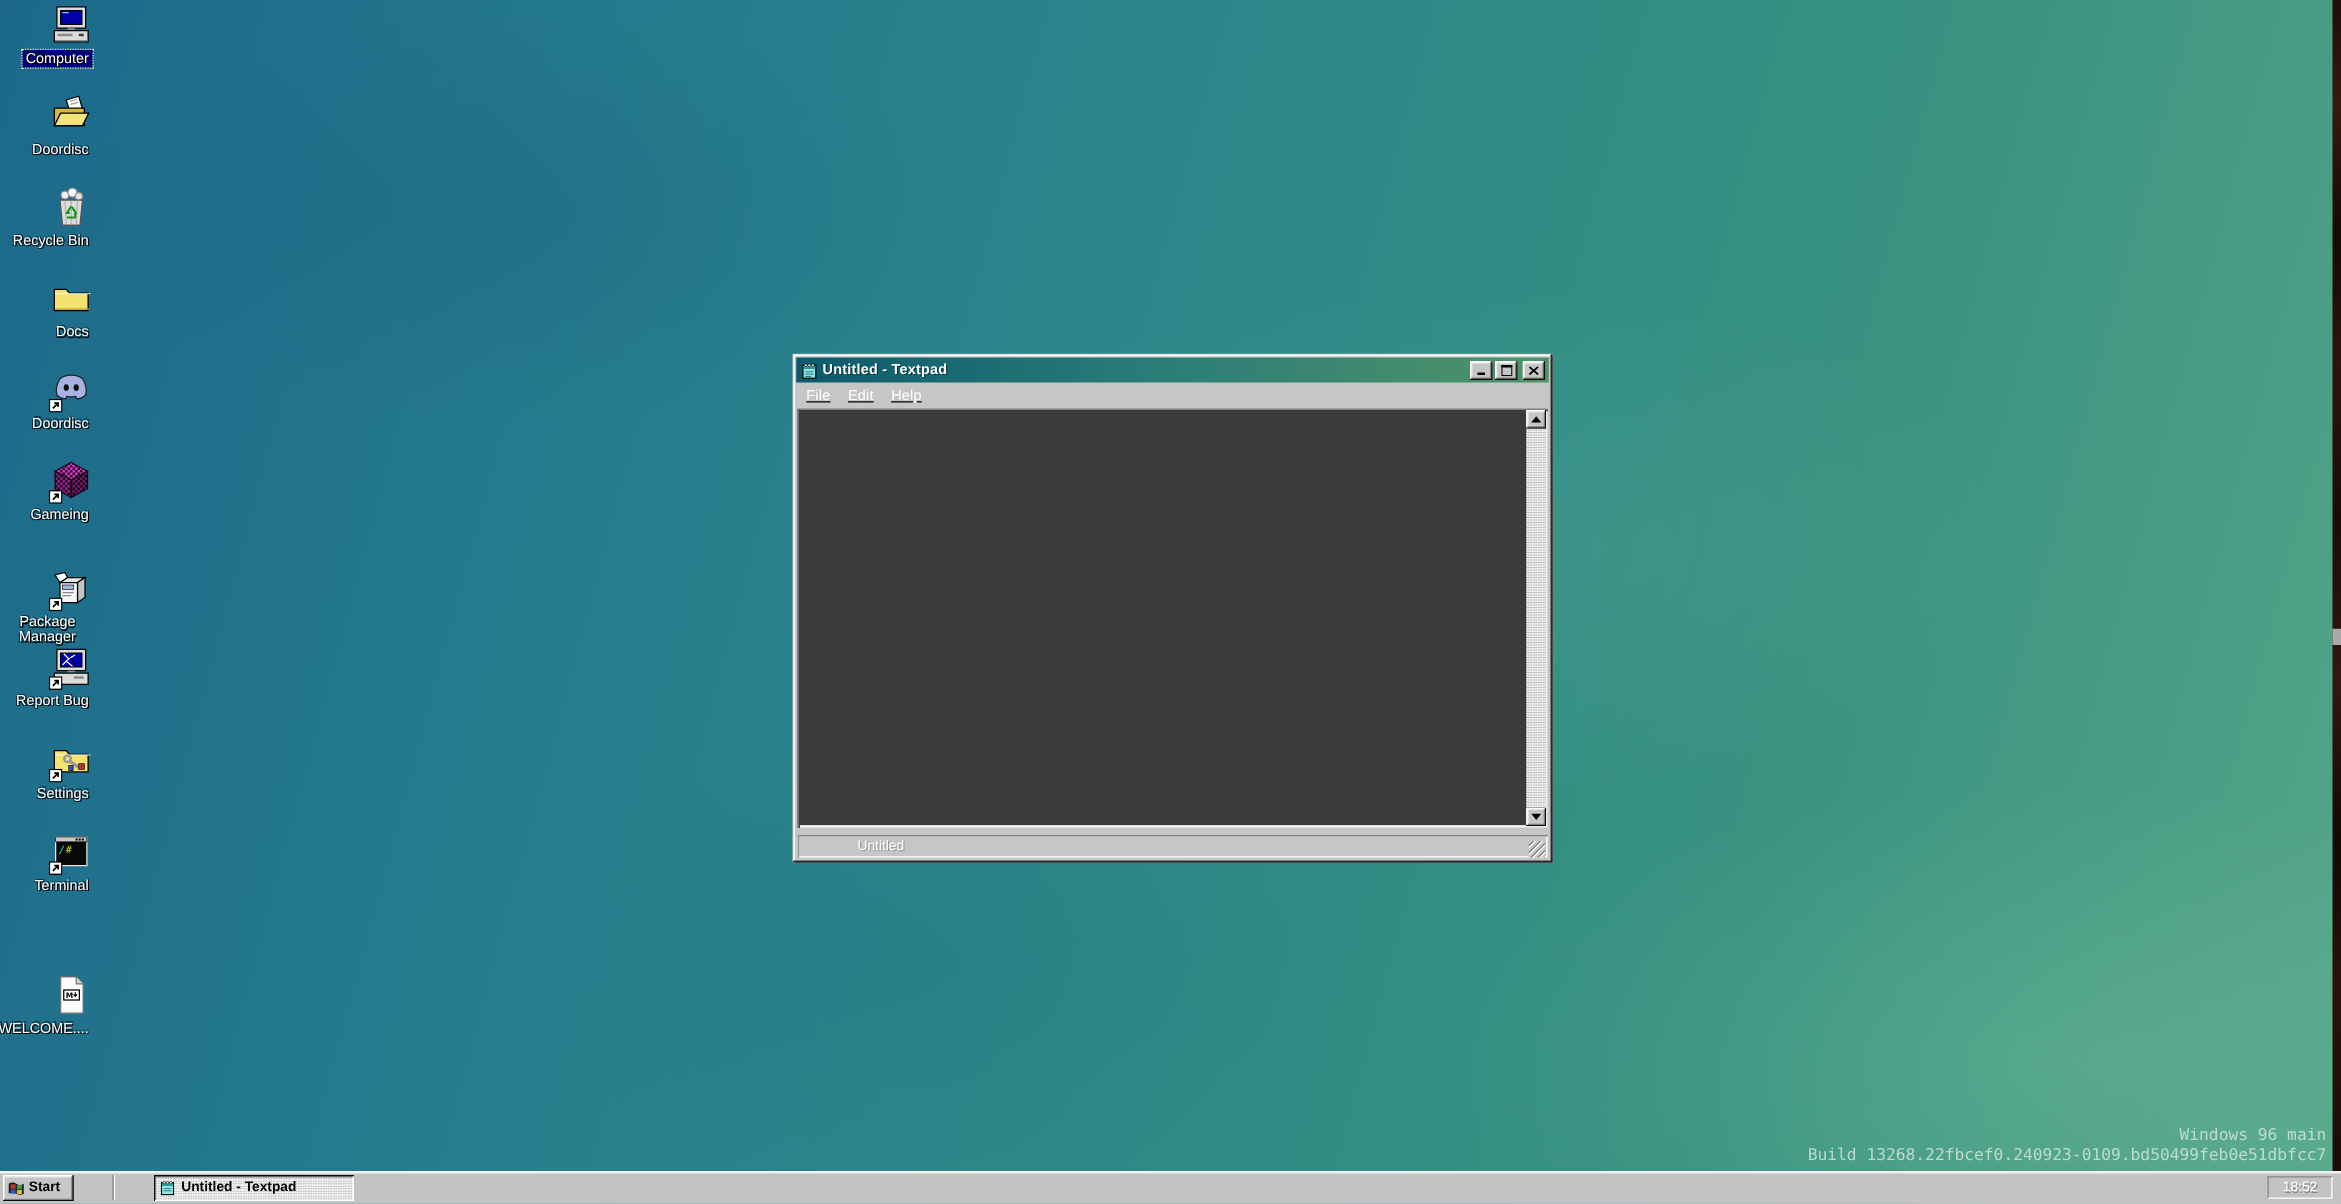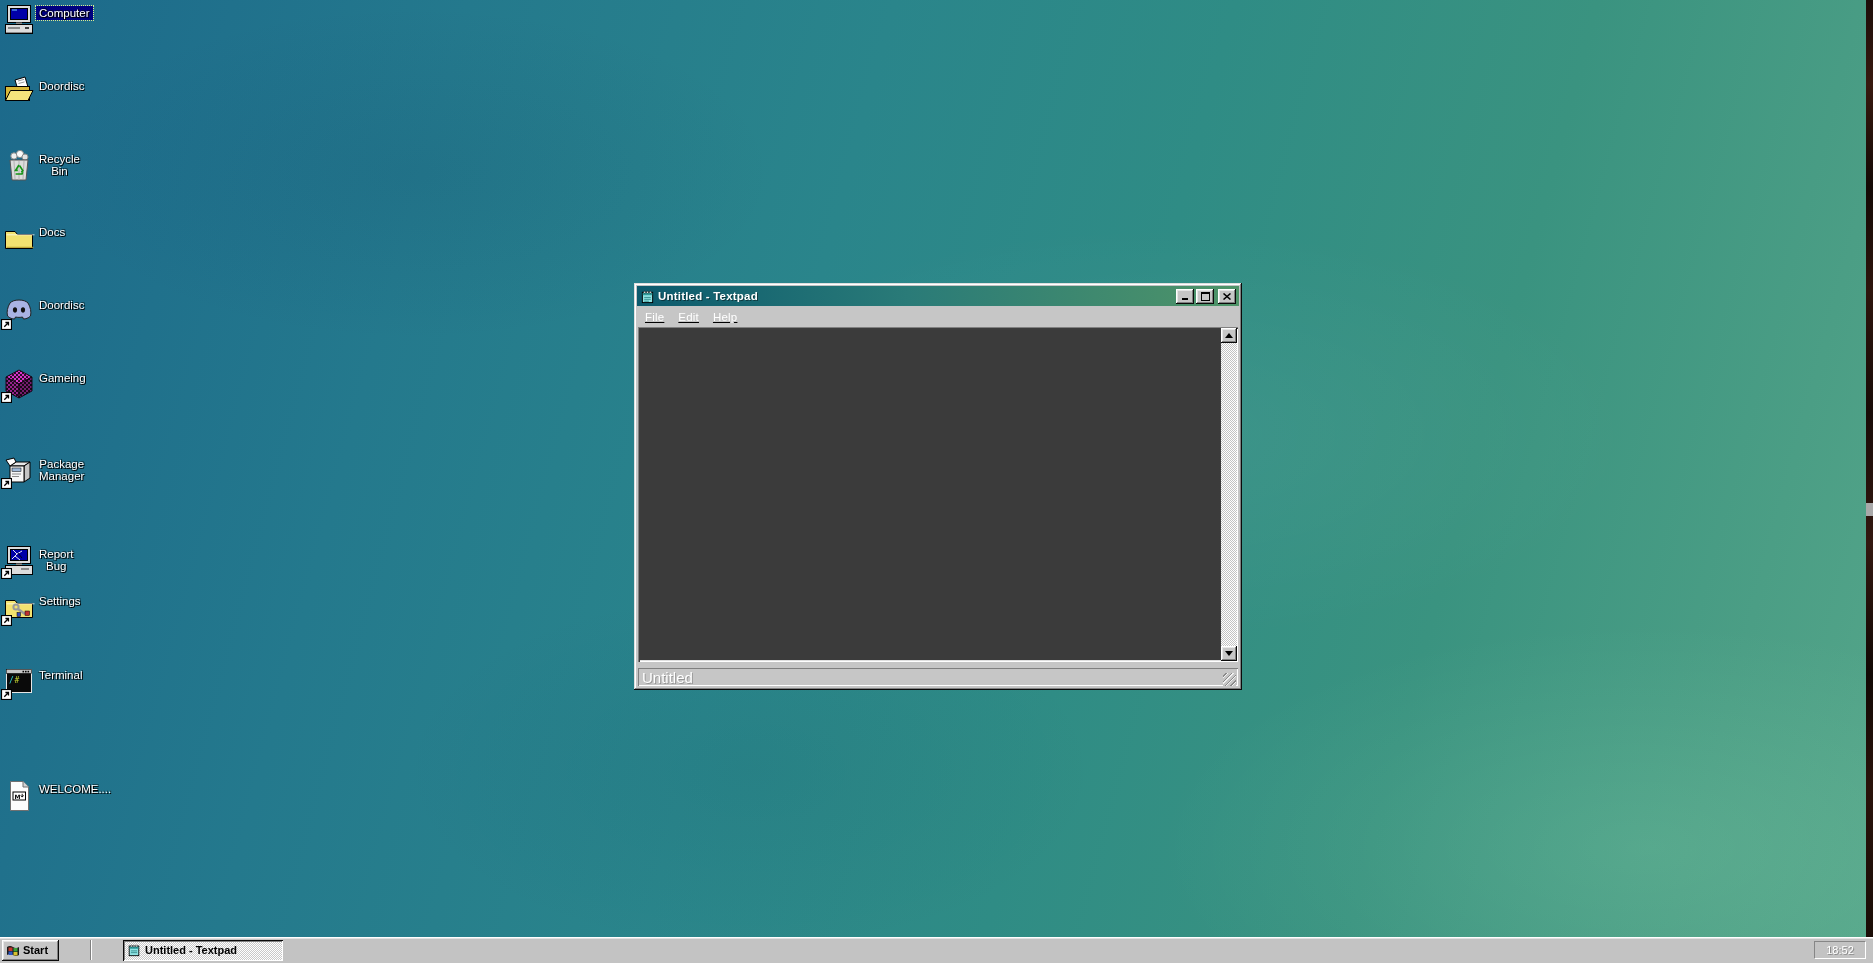--- a/index.html
+++ b/index.html
@@ -13,21 +13,21 @@
       radial-gradient(ellipse 500px 260px at 40% 80%, rgba(0,60,80,.08), transparent 70%),
       linear-gradient(105deg,#1c698b 0%,#24798d 22%,#2a858b 42%,#2f8c85 58%,#3a9380 75%,#4b9e85 90%,#55a68a 100%);
   }
 
   
   .edge-strip { position:absolute; right:0; top:0; width:7px; height:937px; z-index:3;
     background:linear-gradient(180deg,#1d0e0a 0%,#38190f 9%,#140a06 20%,#2e150d 31%,#190c08 44%,#331810 58%,#120905 72%,#2a130b 84%,#1a0d07 100%); }
   .edge-notch { position:absolute; right:0; top:503px; width:7px; height:13px; background:#a9a9a9; z-index:4; }
 
   
-  .icon-cell { position:absolute; left:2px; width:72px; display:flex; flex-direction:row; align-items:flex-start; cursor:default; }
+  .icon-cell { position:absolute; left:2px; width:72px; display:flex; flex-direction:column; align-items:flex-end; cursor:default; }
   .icon-art { position:relative; width:34px; height:34px; }
   .icon-art svg { display:block; width:34px; height:34px; }
   .badge { position:absolute; left:-1px; bottom:-1px; width:11px; height:11px; }
   .badge svg { width:11px; height:11px; }
   .icon-label { margin-top:3px; font-size:11.5px; color:#fff; text-align:center; line-height:12px; padding:1px 3px;
     text-shadow:1px 1px 0 #000, -1px 1px 0 rgba(0,0,0,.55), 1px -1px 0 rgba(0,0,0,.55); }
   .icon-label.selected { background:#000080; outline:1px dotted rgba(255,255,150,.85); }
 
   
   .raised { background:#c6c6c6; box-shadow:inset -1px -1px #0a0a0a, inset 1px 1px #ffffff, inset -2px -2px #808080, inset 2px 2px #e6e6e6; }
@@ -52,21 +52,21 @@
     font-family:"DejaVu Sans Mono", monospace; font-size:12px; white-space:pre-wrap; }
   .vscroll { position:absolute; right:1px; top:1px; bottom:1px; width:16px; }
   .vscroll .track { position:absolute; left:0; right:0; top:15px; bottom:15px;
     background-image:conic-gradient(#ffffff 25%, #c3c3c3 0 50%, #ffffff 0 75%, #c3c3c3 0); background-size:2px 2px; }
   .sbtn { position:absolute; left:0; width:16px; height:15px; display:flex; align-items:center; justify-content:center; }
   .sbtn.up { top:0; } .sbtn.down { bottom:0; }
   .arr-up { width:0; height:0; border-left:4px solid transparent; border-right:4px solid transparent; border-bottom:5px solid #000; }
   .arr-down { width:0; height:0; border-left:4px solid transparent; border-right:4px solid transparent; border-top:5px solid #000; }
   .statusbar { position:absolute; left:4px; right:4px; bottom:4px; height:18px; background:#c6c6c6;
     box-shadow:inset 1px 1px #808080, inset -1px -1px #ffffff; display:flex; align-items:center; }
-  .statusbar .stext { color:#fff; font-size:15px; padding-left:4px; flex:1; text-shadow:1px 1px 0 rgba(0,0,0,.25); }
+  .statusbar .stext { color:#fff; font-size:11px; padding-left:4px; flex:1; text-shadow:1px 1px 0 rgba(0,0,0,.25);margin-left:44px; }
   .grip { width:13px; height:13px; margin:2px 2px 0 0; align-self:flex-end;
     background:repeating-linear-gradient(135deg,#c6c6c6 0 2px,#8a8a8a 2px 3px,#f2f2f2 3px 4px); }
 
   
   .version { position:absolute; right:12px; bottom:30px; text-align:right; z-index:2;
     font-family:"DejaVu Sans Mono", monospace; font-size:13px; line-height:16px; color:rgba(206,228,219,.85); }
 
   
   #taskbar { position:absolute; left:0; bottom:0; width:1873px; height:26px; background:#c3c3c3;
     box-shadow:inset 0 1px 0 #ffffff, inset 0 2px 0 #e2e2e2; z-index:50; display:flex; align-items:center;gap:28px; }
@@ -198,21 +198,21 @@
       <span class="badge">
           <svg viewBox="0 0 10 10">
         <rect x="0.5" y="0.5" width="9" height="9" fill="#fff" stroke="#000"></rect>
         <path d="M3 7 L6.6 3.4 M6.8 6 V3.2 H4" stroke="#000" stroke-width="1.2" fill="none"></path>
       </svg>
         </span>
     </div>
     <div class="icon-label">Package Manager</div>
   </div>
 
-  <div class="icon-cell" style="top:544px">
+  <div class="icon-cell" style="top:517px">
     <div class="icon-art">
       <span><svg viewBox="0 0 34 34">
         <rect x="5.5" y="2.5" width="23" height="17" fill="#dcdcdc" stroke="#000"></rect>
         <rect x="8.5" y="5.5" width="17" height="11" fill="#0000a8" stroke="#000"></rect>
         <path d="M11 6 l4 4 l-2 2 l5 4 M15 10 l5 -3 M13 12 l-3 3" stroke="#fff" stroke-width=".9" fill="none"></path>
         <path d="M16 9 l4 5" stroke="#000" stroke-width=".8" fill="none"></path>
         <rect x="14" y="19.5" width="6" height="2" fill="#8a8a8a"></rect>
         <rect x="3.5" y="21.5" width="27" height="9" fill="#dcdcdc" stroke="#000"></rect>
         <rect x="19" y="24" width="8" height="2" fill="#8a8a8a"></rect>
       </svg></span>
@@ -327,20 +327,24 @@
           </div>
       </div>
     </div>
 
     <div class="statusbar">
       <span class="stext">Untitled</span>
       <span class="grip"></span>
     </div>
   </div>
 
+  <div class="version">
+    <div>Windows 96 main</div>
+    <div>Build 13268.22fbcef0.240923-0109.bd50499feb0e51dbfcc7</div>
+  </div>
 
   <div id="taskbar">
     <div class="start-btn raised">
       <span class="slogo"><svg viewBox="0 0 14 14">
         <path d="M1 3 q3 -2 6 0 q3 2 6 0 v8 q-3 2 -6 0 q-3 -2 -6 0 z" fill="#1a1a1a"></path>
         <rect x="2.5" y="3.5" width="4" height="3.5" fill="#c23a2e"></rect>
             <rect x="7.5" y="4" width="4" height="3.5" fill="#3aa13a"></rect>
         <rect x="2.5" y="7.5" width="4" height="3.5" fill="#2e58c2"></rect>
             <rect x="7.5" y="8" width="4" height="3.5" fill="#d8c22e"></rect>
       </svg></span>

